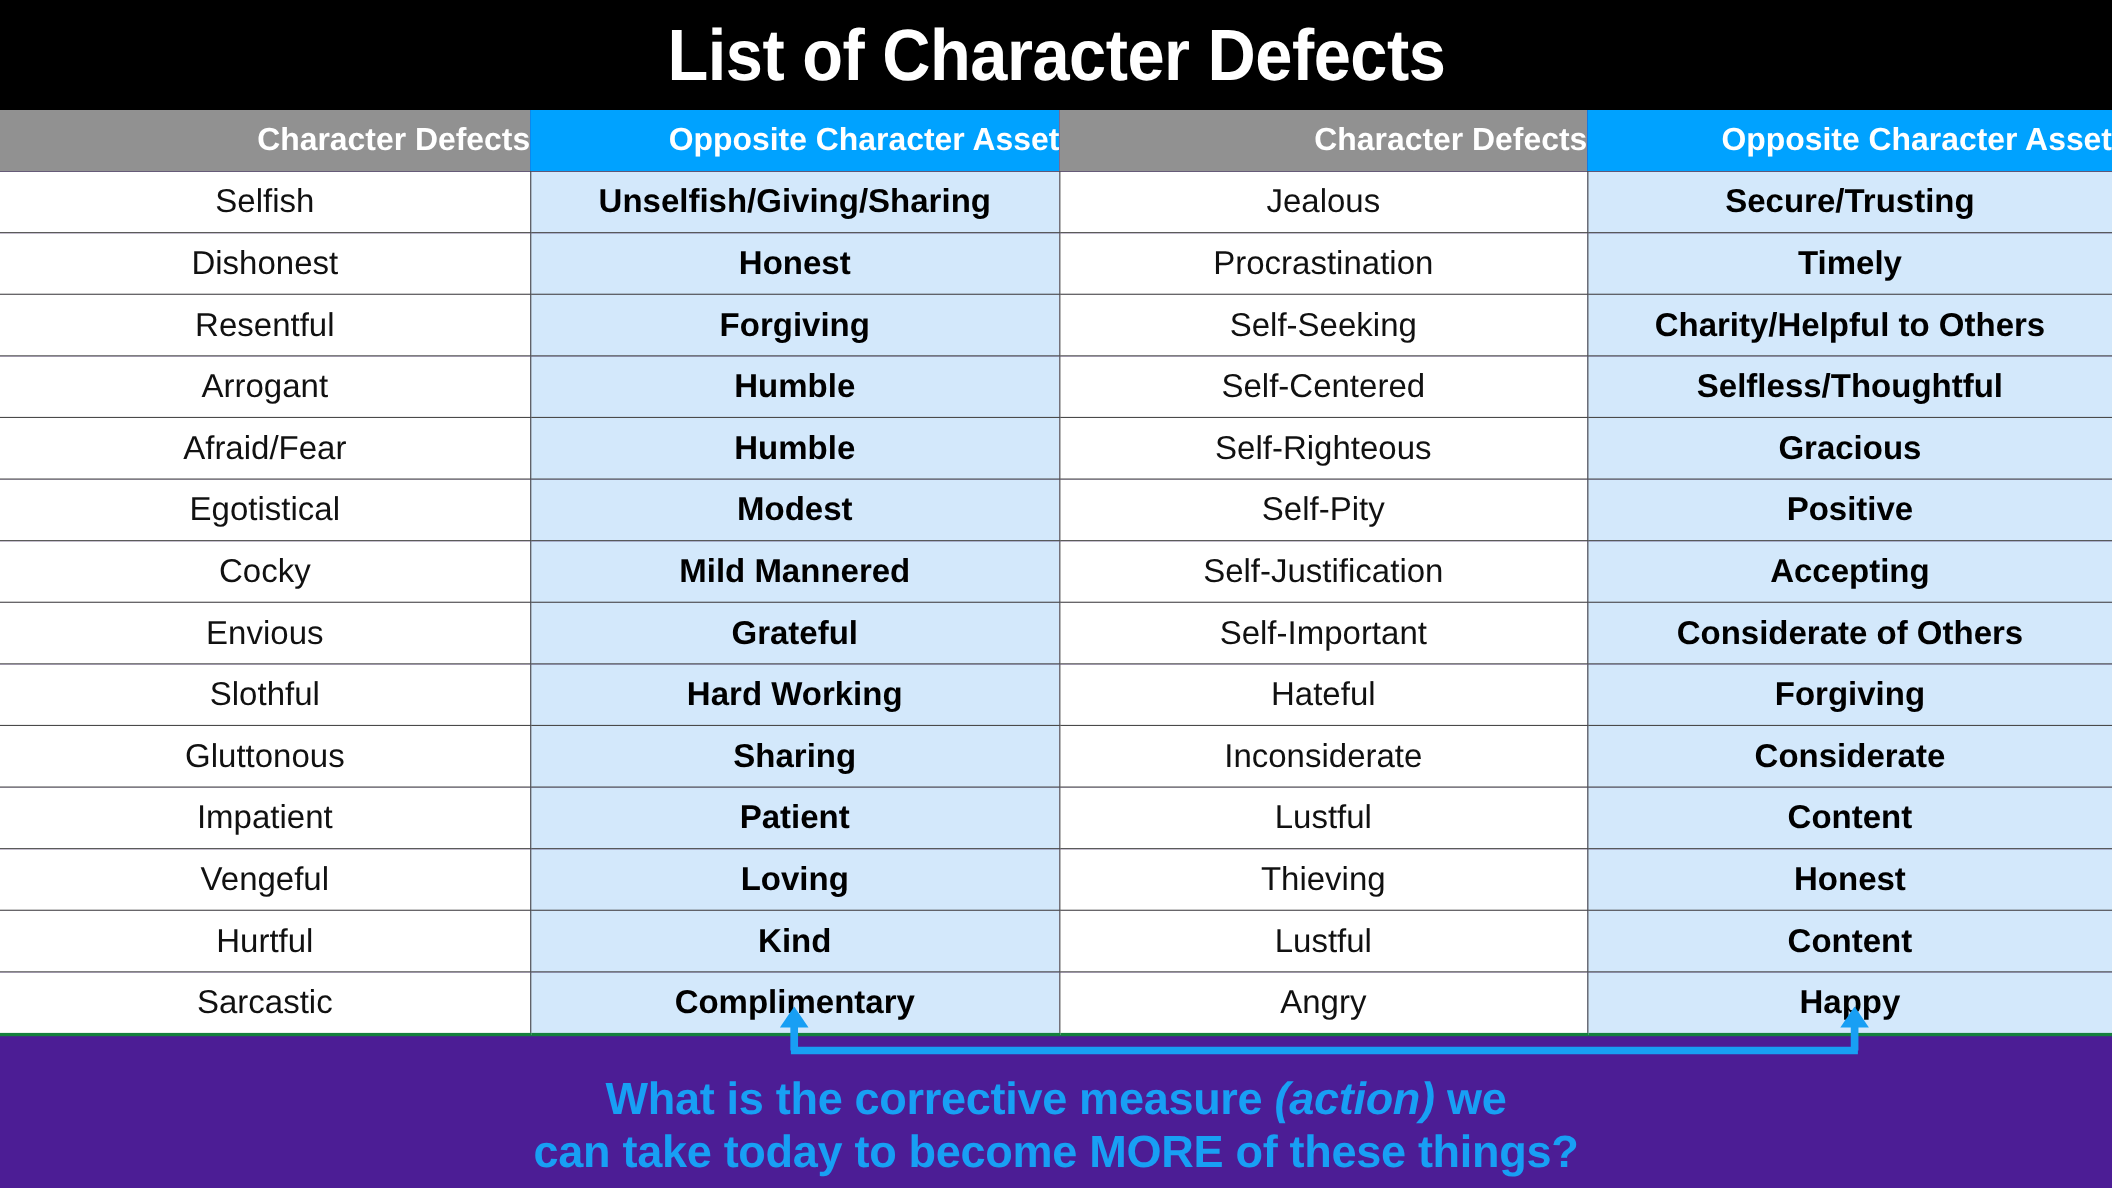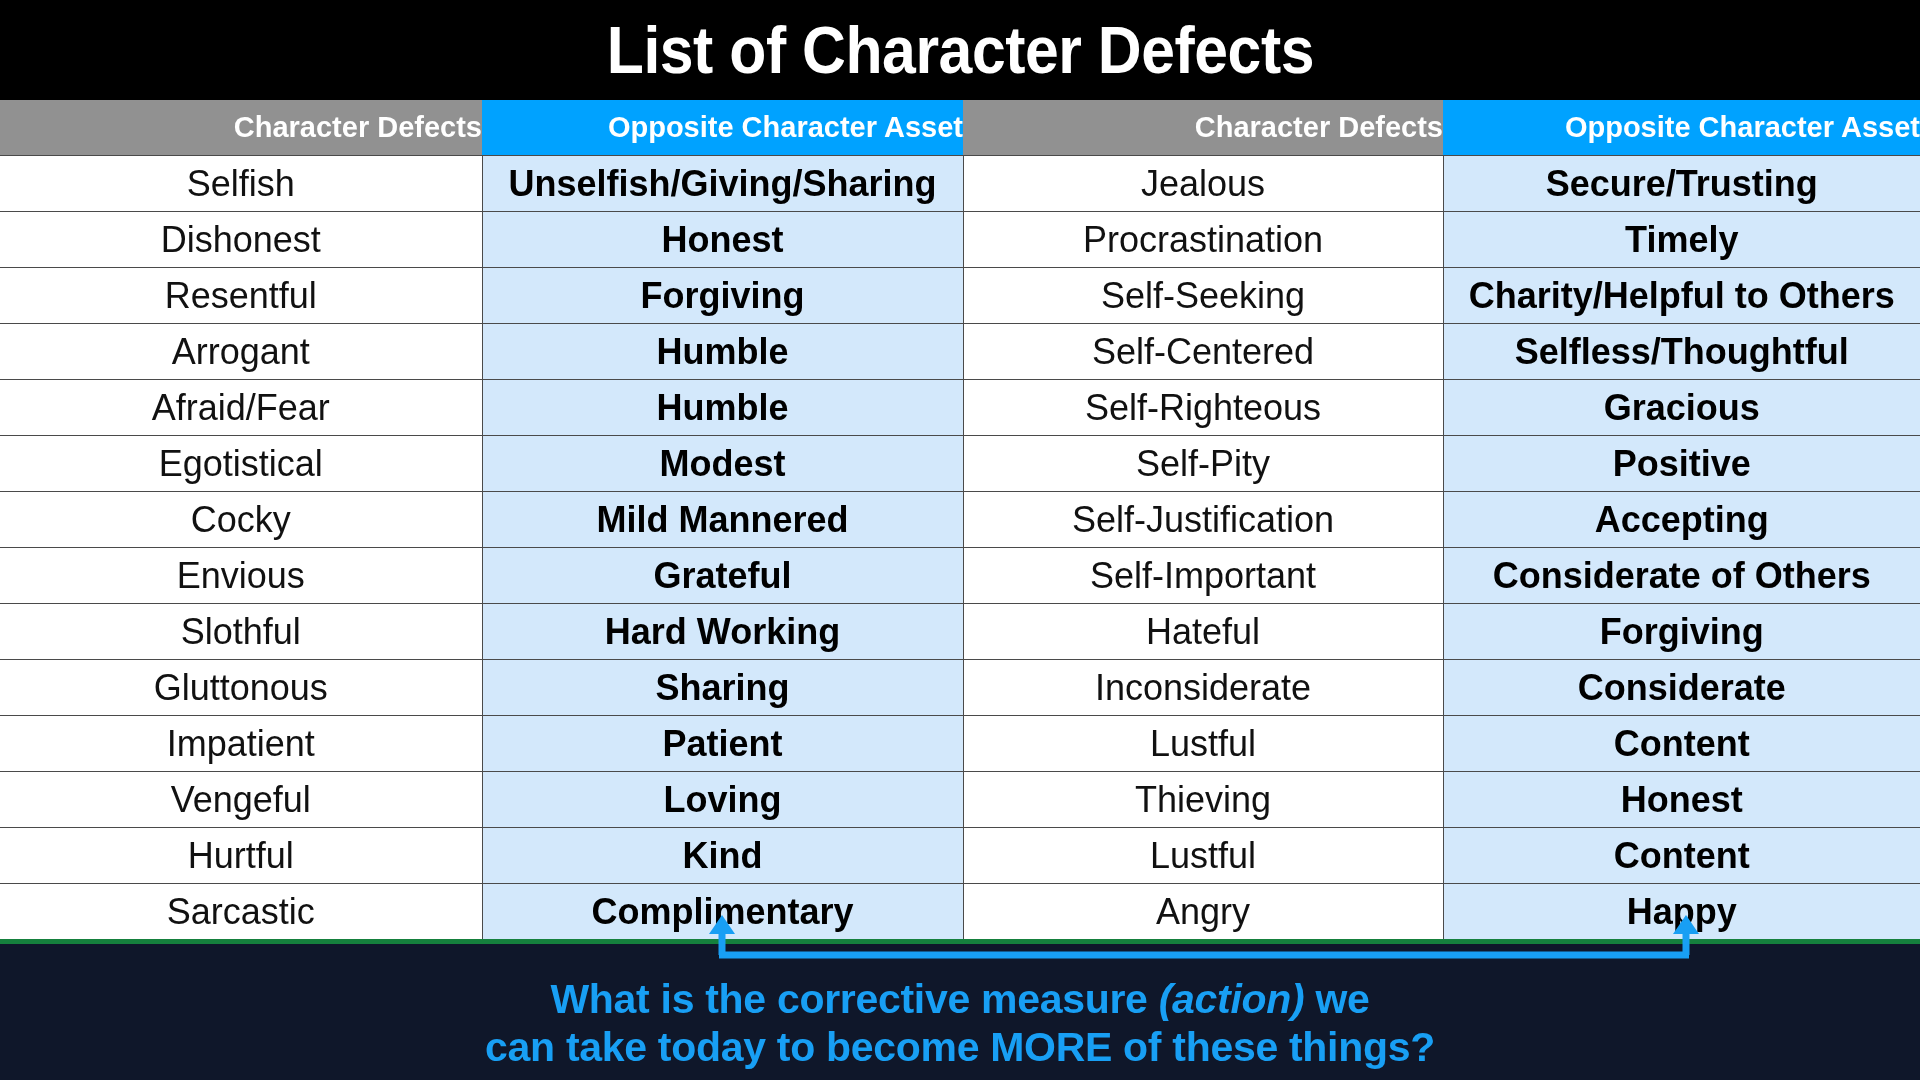--- a/index.html
+++ b/index.html
@@ -10,21 +10,21 @@
   body {
     width: 1920px;
     height: 1080px;
     font-family: "Liberation Sans", sans-serif;
     overflow: hidden;
   }
   .page {
     position: relative;
     width: 1920px;
     height: 1080px;
-    background: #0f172a;
+    background: #4c1d95;
   }
 
   
   .title-bar {
     height: 100px;
     background: #000000;
     display: flex;
     align-items: center;
     justify-content: center;
   }
@@ -61,38 +61,38 @@
     transform: scaleX(1);
   }
   th.hdr-gray { background: #919191; }
   th.hdr-blue { background: #00A2FF; }
 
   tbody td {
     height: 55px;
     padding: 0 6px;
     text-align: center;
     vertical-align: middle;
-    font-size: 36px;
+    font-size: 30px;
     line-height: 1;
     white-space: nowrap;
     border: 1px solid #4a4a4a;
   }
   td.defect {
     background: #ffffff;
     color: #111111;
     font-weight: normal;
   }
   td.asset {
     background: #d3e8fb;
     color: #000000;
     font-weight: bold;
   }
   tbody tr td:first-child { border-left: none; }
   tbody tr td:last-child { border-right: none; }
-  tbody tr:last-child td { border-bottom: 5px solid #15803d; }
+  tbody tr:last-child td { border-bottom: 3px solid #15803d; }
 
   
   .connector {
     position: absolute;
     left: 0;
     top: 915px;
     width: 1920px;
     height: 60px;
     pointer-events: none;
   }

